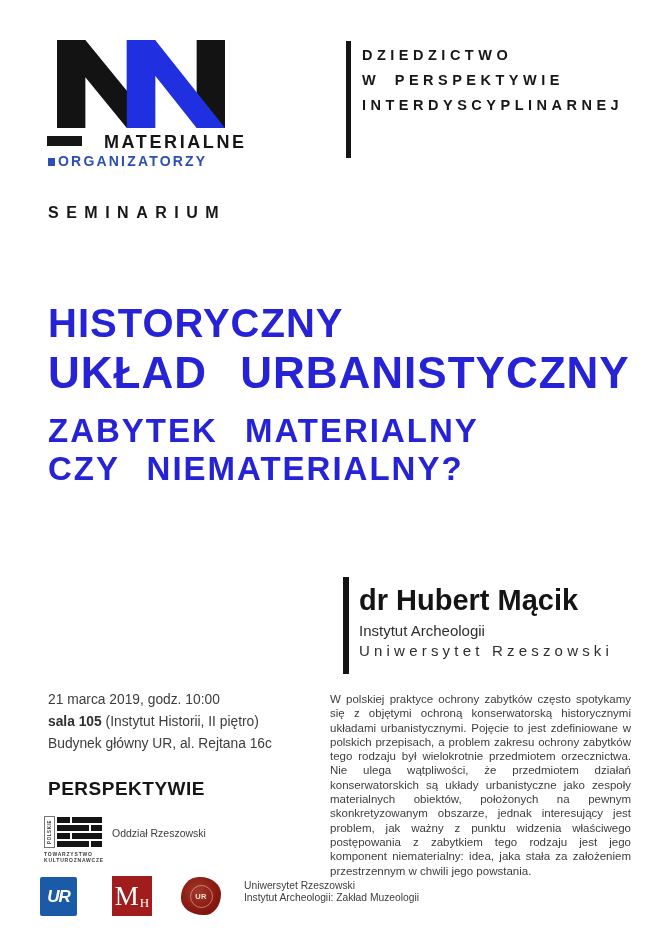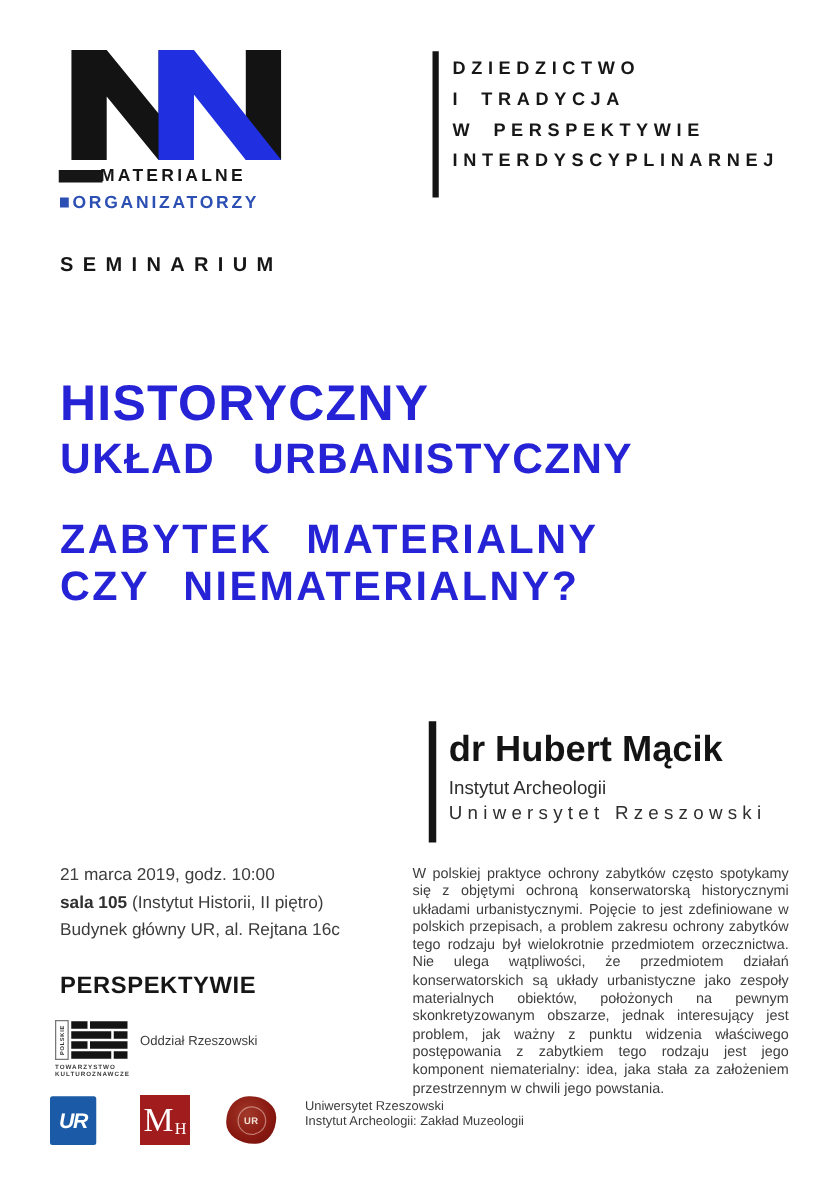--- a/index.html
+++ b/index.html
@@ -6,35 +6,35 @@
   html,body { background:#ffffff; }
   .poster {
     position:relative; width:670px; height:947px; background:#ffffff;
     font-family:"Liberation Sans","DejaVu Sans",sans-serif; overflow:hidden;
   }
   .abs { position:absolute; }
 
   
   #nn-logo { left:57px; top:40px; }
   #brand-bar { left:47px; top:136px; width:35px; height:10px; background:#161616; }
-  #brand-materialne { left:80px; top:132px; font-size:14px; font-weight:bold; letter-spacing:2.6px; color:#161616; white-space:nowrap; }
+  #brand-materialne { left:104px; top:132px; font-size:18px; font-weight:bold; letter-spacing:2.6px; color:#161616; white-space:nowrap; }
   #brand-bullet { left:48px; top:158px; width:7px; height:8px; background:#2b4fb3; }
   #brand-niematerialne { left:58px; top:153px; font-size:14px; font-weight:bold; letter-spacing:2.2px; color:#2b4fb3; white-space:nowrap; }
   #seminarium { left:48px; top:204px; font-size:16px; font-weight:bold; letter-spacing:7.5px; color:#161616; white-space:nowrap; }
 
   
   #series { left:346px; top:41px; display:flex; }
   #series-bar { width:5px; height:117px; background:#141414; flex:none; }
   #series-lines { margin-left:11px; padding-top:2px; }
   .series-line { font-size:14.5px; font-weight:bold; letter-spacing:4.5px; word-spacing:6px; line-height:24.8px; color:#171717; white-space:nowrap; }
 
   
   .title-line { color:#2623d6; font-weight:bold; white-space:nowrap; }
   #title1 { left:48px; top:301px; font-size:40px; letter-spacing:1px; }
-  #title2 { left:48px; top:348px; font-size:34px; letter-spacing:1px; word-spacing:20px; }
+  #title2 { left:48px; top:348px; font-size:44px; letter-spacing:1px; word-spacing:20px; }
   #title3 { left:48px; top:412px; font-size:33px; letter-spacing:2px; word-spacing:16px; }
   #title4 { left:48px; top:450px; font-size:33px; letter-spacing:2px; word-spacing:16px; }
 
   
   #speaker { left:343px; top:577px; display:flex; }
   #speaker-bar { width:6px; height:97px; background:#141414; flex:none; }
   #speaker-info { width:272px; margin-left:10px; text-align:left; }
   #speaker-name { margin-top:7px; font-size:29px; font-weight:bold; color:#141414; white-space:nowrap; }
   #speaker-inst { margin-top:5px; font-size:15px; color:#2e2e2e; white-space:nowrap; }
   #speaker-univ { margin-top:3px; font-size:15px; letter-spacing:4.2px; color:#2e2e2e; white-space:nowrap; }
@@ -89,21 +89,20 @@
   <div id="brand-bar" class="abs"></div>
   <div id="brand-materialne" class="abs">MATERIALNE</div>
   <div id="brand-bullet" class="abs"></div>
   <div id="brand-niematerialne" class="abs">ORGANIZATORZY</div>
   <div id="seminarium" class="abs">SEMINARIUM</div>
 
   <div id="series" class="abs">
     <div id="series-bar"></div>
     <div id="series-lines">
       <div class="series-line">DZIEDZICTWO</div>
-      <div class="series-line">I TRADYCJA</div>
       <div class="series-line">W PERSPEKTYWIE</div>
       <div class="series-line">INTERDYSCYPLINARNEJ</div>
     </div>
   </div>
 
   <div id="title1" class="abs title-line">HISTORYCZNY</div>
   <div id="title2" class="abs title-line">UKŁAD URBANISTYCZNY</div>
   <div id="title3" class="abs title-line">ZABYTEK MATERIALNY</div>
   <div id="title4" class="abs title-line">CZY NIEMATERIALNY?</div>
 

